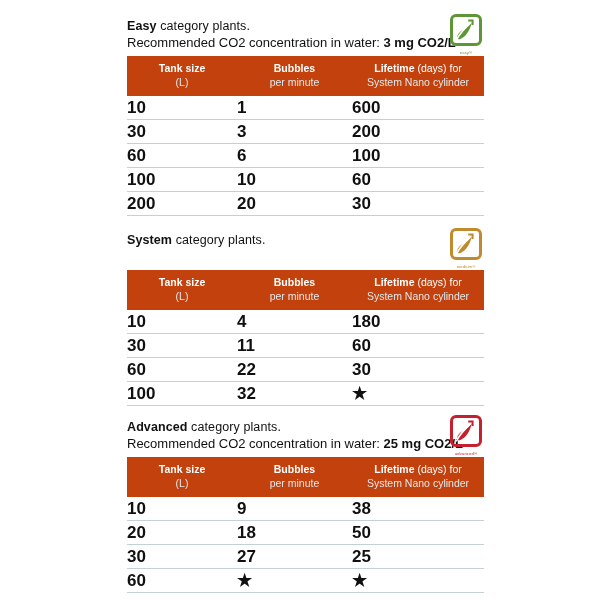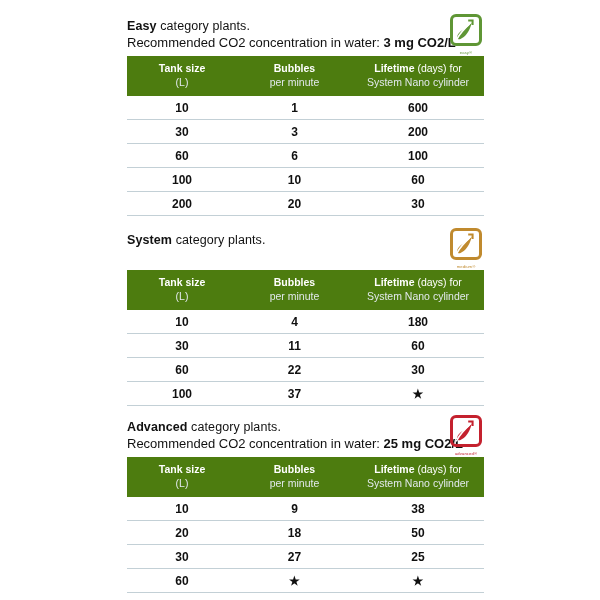--- a/index.html
+++ b/index.html
@@ -75,21 +75,21 @@
   table.co2 {
     width: 357px;
     border-collapse: collapse;
     table-layout: fixed;
   }
   table.co2 col.c1 { width: 110px; }
   table.co2 col.c2 { width: 115px; }
   table.co2 col.c3 { width: 132px; }
 
   table.co2 thead th {
-    background: #4d7c0f;
+    background: #c2410c;
     color: #ffffff;
     font-weight: normal;
     font-size: 10.5px;
     line-height: 13px;
     padding: 6px 2px 7px 2px;
     text-align: center;
     vertical-align: top;
     border: 0;
   }
   th .hl1 { font-weight: bold; display: inline; }
@@ -97,22 +97,22 @@
   th .hl2 {
     display: block;
     font-weight: normal;
     color: #e2e9ec;
     font-size: 10.5px;
     line-height: 13px;
     margin-top: 1px;
   }
 
   table.co2 tbody td {
-    text-align: center;
-    font-size: 12px;
+    text-align: left;
+    font-size: 17px;
     font-weight: bold;
     color: #101010;
     height: 23px;
     padding: 0;
     border-bottom: 1px solid #c3d0d6;
     vertical-align: middle;
   }
   table.co2 tbody tr:first-child td {
     border-top: 0;
   }
@@ -245,21 +245,21 @@
           <td>11</td>
           <td>60</td>
         </tr>
         <tr>
           <td>60</td>
           <td>22</td>
           <td>30</td>
         </tr>
         <tr>
           <td>100</td>
-          <td>37</td>
+          <td>32</td>
           <td class="star">★</td>
         </tr>
       </tbody>
     </table>
   </div>
 
   <div class="section" id="section-advanced">
     <div class="sec-head">
       <div class="sec-title">
         <span class="cat">Advanced</span><span> category plants.</span>

